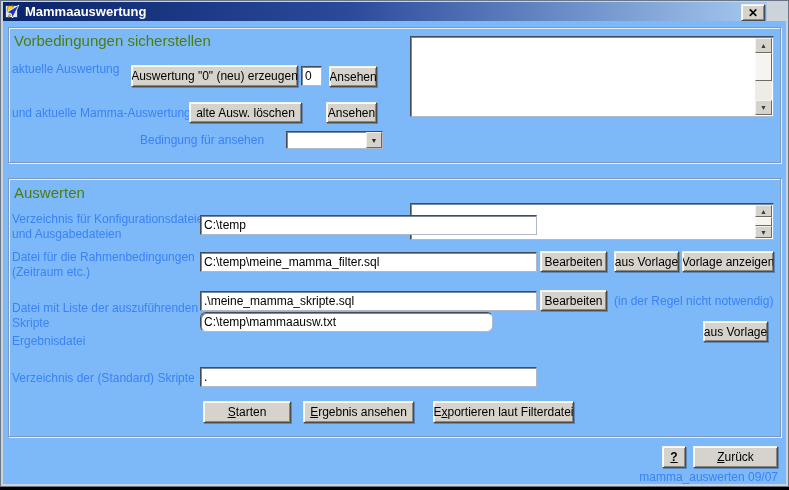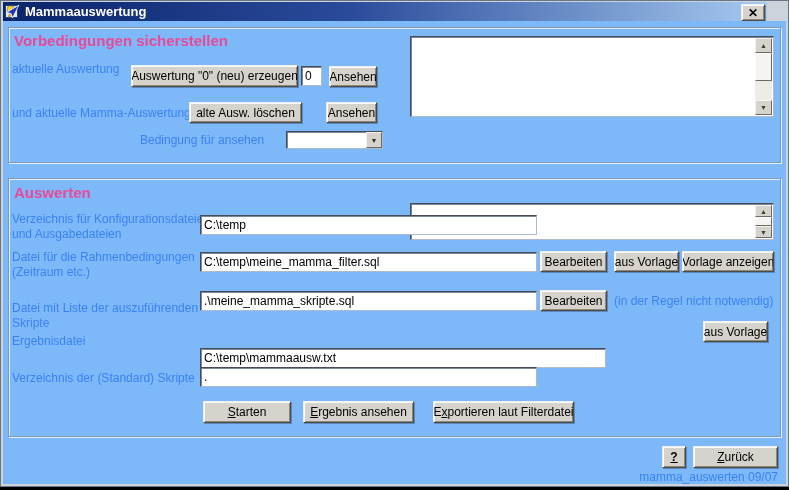--- a/index.html
+++ b/index.html
@@ -6,21 +6,21 @@
   body{background:#000;font-family:"Liberation Sans",sans-serif;}
   .screen{position:relative;width:789px;height:490px;background:#000;overflow:hidden;}
   .frame{position:absolute;left:0;top:0;width:789px;height:487px;background:#cdd3da;border:1px solid #6a7685;box-sizing:border-box;}
   .titlebar{position:absolute;left:3px;top:2px;width:764px;height:19px;background:linear-gradient(to right,#0a246a 0%,#2a4a9a 45%,#a6caf0 100%);display:flex;align-items:center;}
   .titlebar .app-ico{width:16px;height:16px;margin-left:2px;flex:0 0 auto;}
   .titlebar .ttl{color:#fff;font-weight:bold;font-size:13px;margin-left:4px;white-space:nowrap;}
   .closebtn{position:absolute;right:2px;top:2px;width:18px;height:15px;display:flex;align-items:center;justify-content:center;font-size:10px;font-weight:bold;color:#000;}
   .client{position:absolute;left:3px;top:21px;width:783px;height:463px;background:#7db9f8;}
   .abs{position:absolute;box-sizing:border-box;}
   .group{border:1px solid #8199b8;box-shadow:inset 1px 1px 0 #e2eefc, 1px 1px 0 #e2eefc;}
-  .heading{font-size:15px;font-weight:bold;color:#ec4899;white-space:nowrap;}
+  .heading{font-size:15px;font-weight:normal;color:#4d7c0f;white-space:nowrap;}
   .lbl{font-size:12px;color:#3b82f6;white-space:nowrap;line-height:15px;}
   .btn{background:#d6d3cc;border:1px solid;border-color:#f2f0ec #4e4a44 #4e4a44 #f2f0ec;
        box-shadow:inset 1px 1px 0 #fcfbf9, inset -1px -1px 0 #8c867c, 1px 1px 0 rgba(30,50,80,.35);
        display:flex;align-items:center;justify-content:center;font-size:12px;color:#000;
        white-space:nowrap;overflow:hidden;cursor:default;padding:0 2px;}
   .inp{background:#fff;border:1px solid;border-color:#464c56 #aebacb #aebacb #464c56;
        box-shadow:inset 1px 1px 0 #7c8797;font-size:12px;color:#000;padding:1px 3px;
        font-family:"Liberation Sans",sans-serif;outline:none;}
   .ta{background:#fff;border:1px solid;border-color:#464c56 #aebacb #aebacb #464c56;
       box-shadow:inset 1px 1px 0 #7c8797;position:relative;}
@@ -126,21 +126,21 @@
   <div class="abs lbl" style="left:12px;top:289px;margin-top:12px;">
     <span style="display:block;">Datei mit Liste der auszuführenden</span>
     <span style="display:block;">Skripte</span>
   </div>
   <input class="abs inp" style="left: 200px; top: 291px; width: 337px; height: 20px;" value=".\meine_mamma_skripte.sql">
   <div class="abs btn" style="left:540px;top:290px;width:67px;height:21px;">Bearbeiten</div>
   <div class="abs lbl" style="left:614px;top:294px;">(in der Regel nicht notwendig)</div>
   <div class="abs btn" style="left:703px;top:321px;width:65px;height:21px;">aus Vorlage</div>
 
   <div class="abs lbl" style="left:12px;top:334px;">Ergebnisdatei</div>
-  <input class="abs inp" style="left: 200px; top: 348px; width: 406px; height: 20px;" value="C:\temp\mammaausw.txt">
+  <input class="abs inp" style="left: 200px; top: 312px; width: 293px; height: 20px; border-radius: 6px;" value="C:\temp\mammaausw.txt">
 
   <div class="abs lbl" style="left:12px;top:371px;">Verzeichnis der (Standard) Skripte</div>
   <input class="abs inp" style="left: 200px; top: 367px; width: 337px; height: 20px;" value=".">
 
   <div class="abs btn" style="left:203px;top:401px;width:88px;height:22px;"><u>S</u>tarten</div>
   <div class="abs btn" style="left:303px;top:401px;width:111px;height:22px;"><u>E</u>rgebnis ansehen</div>
   <div class="abs btn" style="left:433px;top:401px;width:141px;height:22px;">E<u>x</u>portieren laut Filterdatei</div>
 
   <div class="abs btn" style="left:662px;top:446px;width:24px;height:22px;font-weight:bold;">
       <u>?</u>

